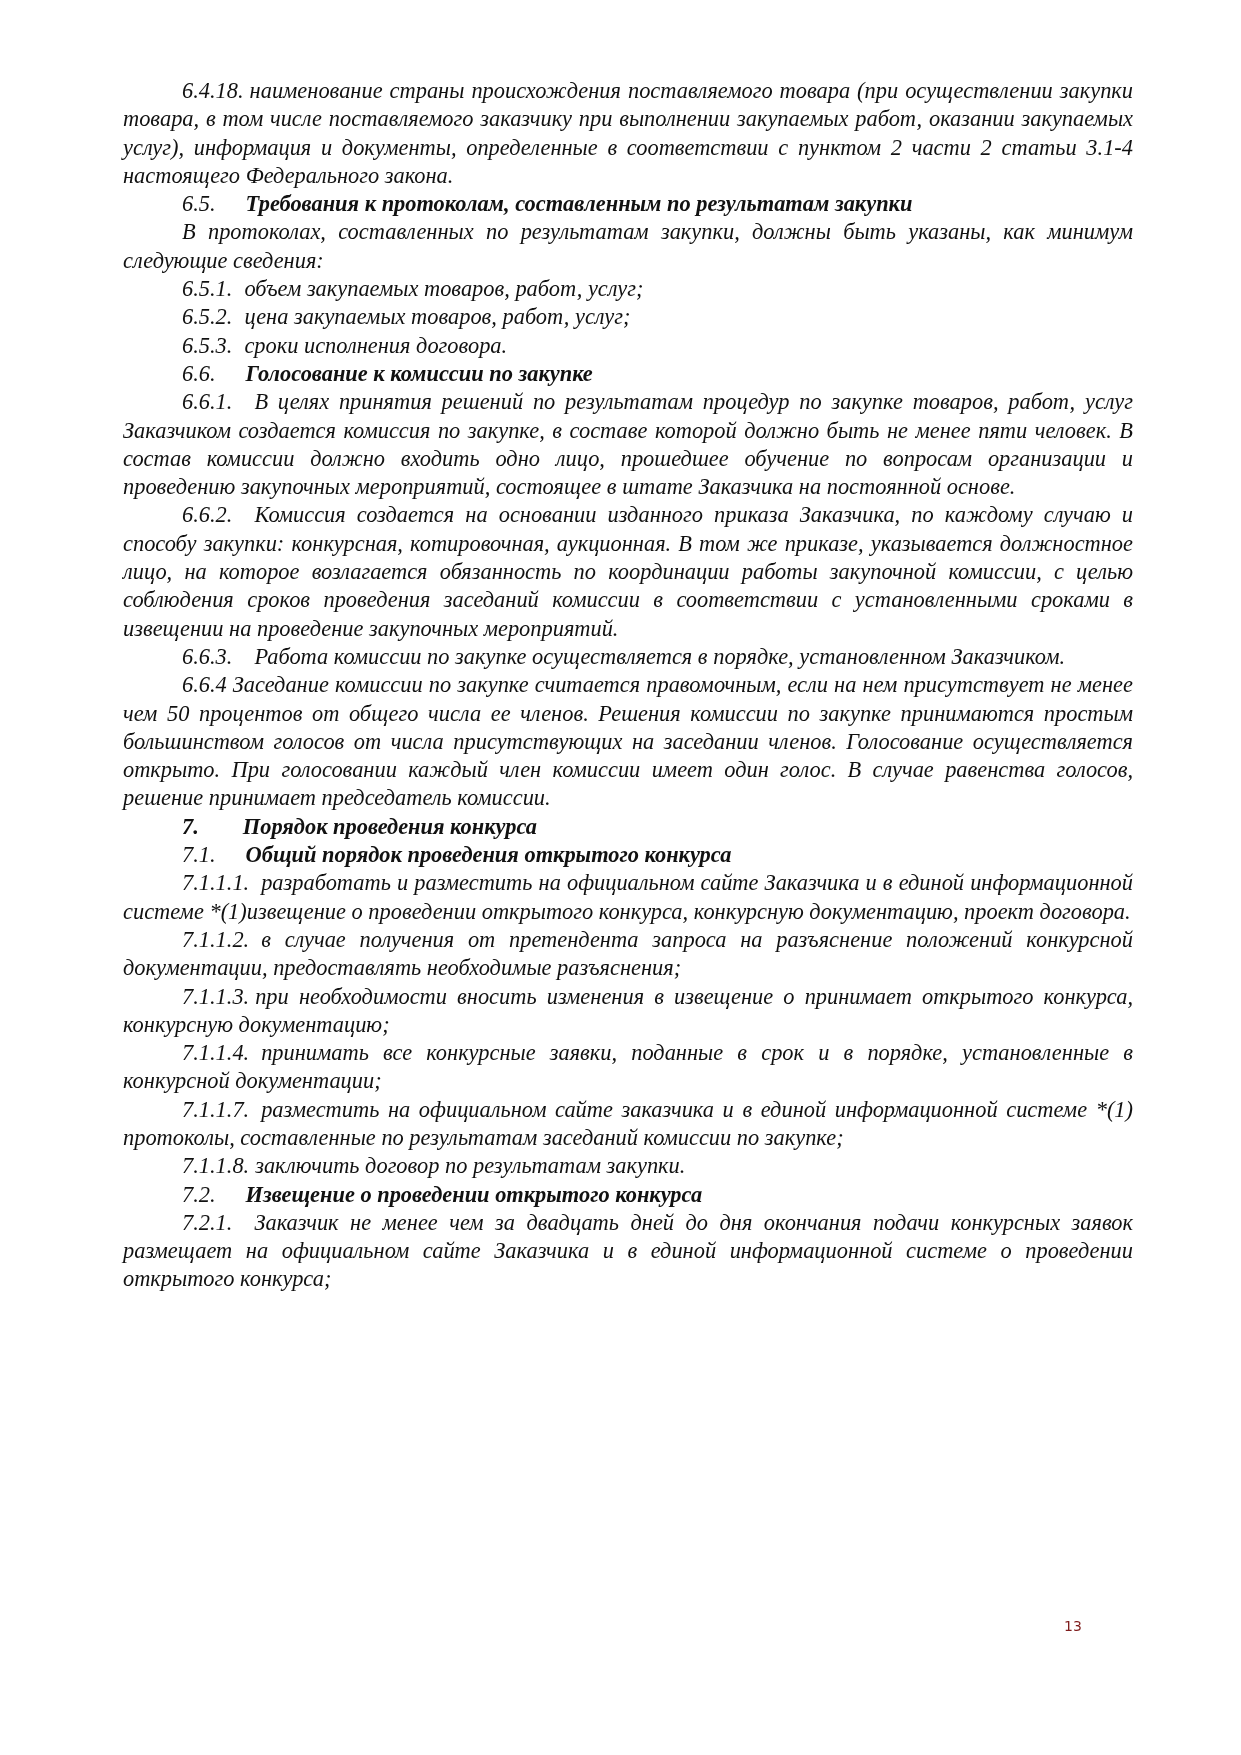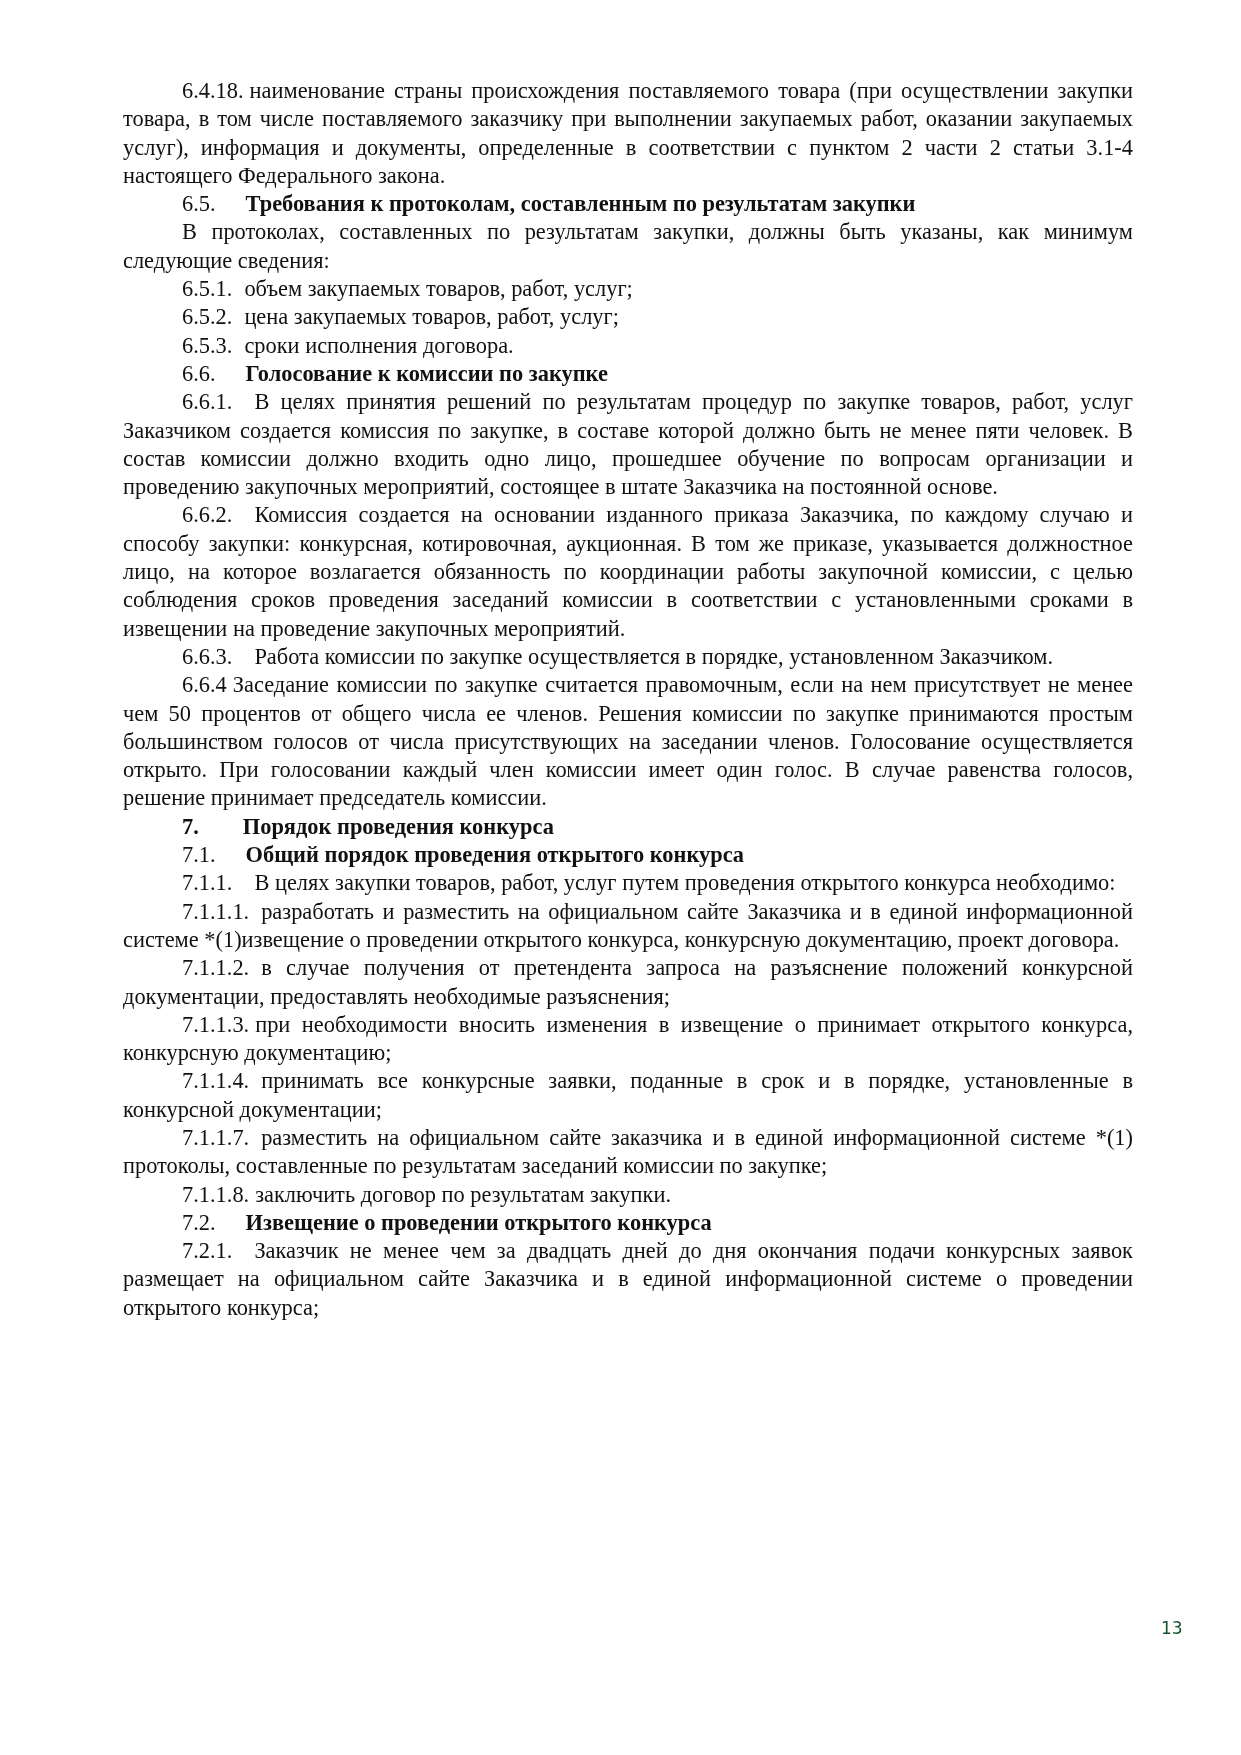--- a/index.html
+++ b/index.html
@@ -8,31 +8,32 @@
       position: absolute; left: 123px; top: 77px; width: 1010px;
       color: #111111;
       font-family: "Liberation Serif", serif;
     }
     .line-block {
       font-size: 22.4px;
       line-height: 28.3px;
       text-align: justify;
       text-align-last: left;
       margin: 0;
+      font-style: italic;
     }
     .indent { text-indent: 59px; }
     .num { display: inline; }
     .gap1 { display: inline-block; width: 6px; }
     .gap2 { display: inline-block; width: 12px; }
     .gap3 { display: inline-block; width: 22px; }
     b, .bold { font-weight: bold; margin-left: 24px; }
     .heading7 .num { margin-right: 20px; font-weight: bold; }
     .page-number {
-      position: absolute; left: 1161px; top: 1618px;
-      font-family: "DejaVu Sans", sans-serif; font-size: 17px; color: #14532d;
+      position: absolute; left: 1064px; top: 1618px;
+      font-family: "DejaVu Sans", sans-serif; font-size: 14px; color: #7f1d1d;
     }
   </style>
 </head>
 <body>
 
 <div class="page">
   <p class="line-block indent"><span class="num">6.4.18.</span><span class="gap1"></span><span>наименование страны происхождения поставляемого товара (при осуществлении закупки товара, в том числе поставляемого заказчику при выполнении закупаемых работ, оказании закупаемых услуг), информация и документы, определенные в соответствии с пунктом 2 части 2 статьи 3.1-4 настоящего Федерального закона.</span></p>
 
   <p class="line-block indent"><span class="num">6.5.</span><span class="gap1"></span><span class="bold">Требования к протоколам, составленным по результатам закупки</span></p>
 
@@ -51,21 +52,20 @@
   <p class="line-block indent"><span class="num">6.6.2.</span><span class="gap3"></span><span>Комиссия создается на основании изданного приказа Заказчика, по каждому случаю и способу закупки: конкурсная, котировочная, аукционная. В том же приказе, указывается должностное лицо, на которое возлагается обязанность по координации работы закупочной комиссии, с целью соблюдения сроков проведения заседаний комиссии в соответствии с установленными сроками в извещении на проведение закупочных мероприятий.</span></p>
 
   <p class="line-block indent"><span class="num">6.6.3.</span><span class="gap3"></span><span>Работа комиссии по закупке осуществляется в порядке, установленном Заказчиком.</span></p>
 
   <p class="line-block indent"><span class="num">6.6.4</span><span class="gap1"></span><span>Заседание комиссии по закупке считается правомочным, если на нем присутствует не менее чем 50 процентов от общего числа ее членов. Решения комиссии по закупке принимаются простым большинством голосов от числа присутствующих на заседании членов. Голосование осуществляется открыто. При голосовании каждый член комиссии имеет один голос. В случае равенства голосов, решение принимает председатель комиссии.</span></p>
 
   <p class="line-block indent heading7"><span class="num">7.</span><span class="bold">Порядок проведения конкурса</span></p>
 
   <p class="line-block indent"><span class="num">7.1.</span><span class="gap1"></span><span class="bold">Общий порядок проведения открытого конкурса</span></p>
 
-  <p class="line-block indent"><span class="num">7.1.1.</span><span class="gap3"></span><span>В целях закупки товаров, работ, услуг путем проведения открытого конкурса необходимо:</span></p>
 
   <p class="line-block indent"><span class="num">7.1.1.1.</span><span class="gap2"></span><span>разработать и разместить на официальном сайте Заказчика и в единой информационной системе *(1)извещение о проведении открытого конкурса, конкурсную документацию, проект договора.</span></p>
 
   <p class="line-block indent"><span class="num">7.1.1.2.</span><span class="gap2"></span><span>в случае получения от претендента запроса на разъяснение положений конкурсной документации, предоставлять необходимые разъяснения;</span></p>
 
   <p class="line-block indent"><span class="num">7.1.1.3.</span><span class="gap1"></span><span>при необходимости вносить изменения в извещение о принимает открытого конкурса, конкурсную документацию;</span></p>
 
   <p class="line-block indent"><span class="num">7.1.1.4.</span><span class="gap2"></span><span>принимать все конкурсные заявки, поданные в срок и в порядке, установленные в конкурсной документации;</span></p>
 
 

